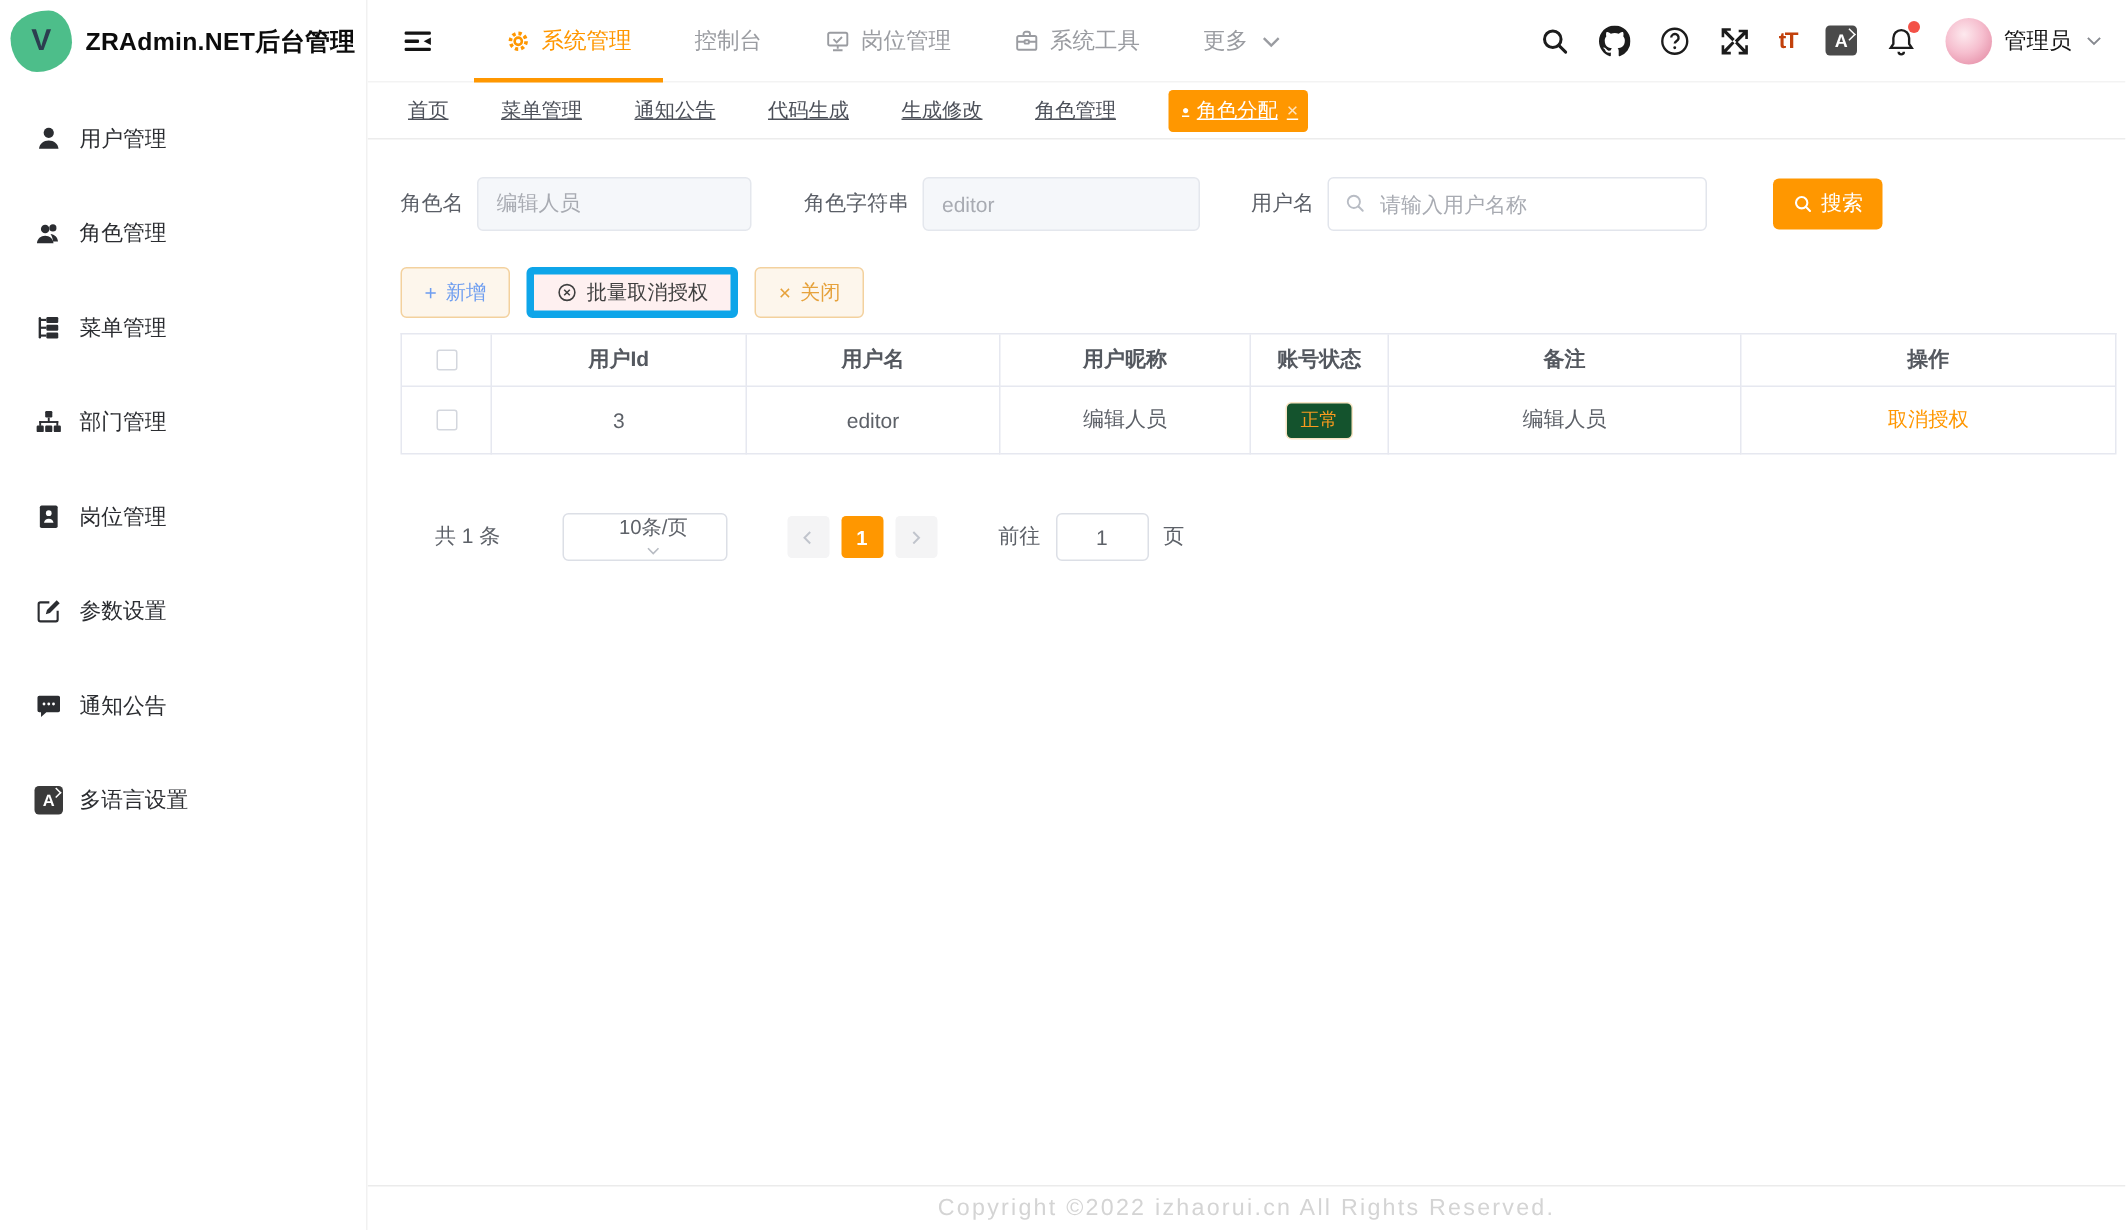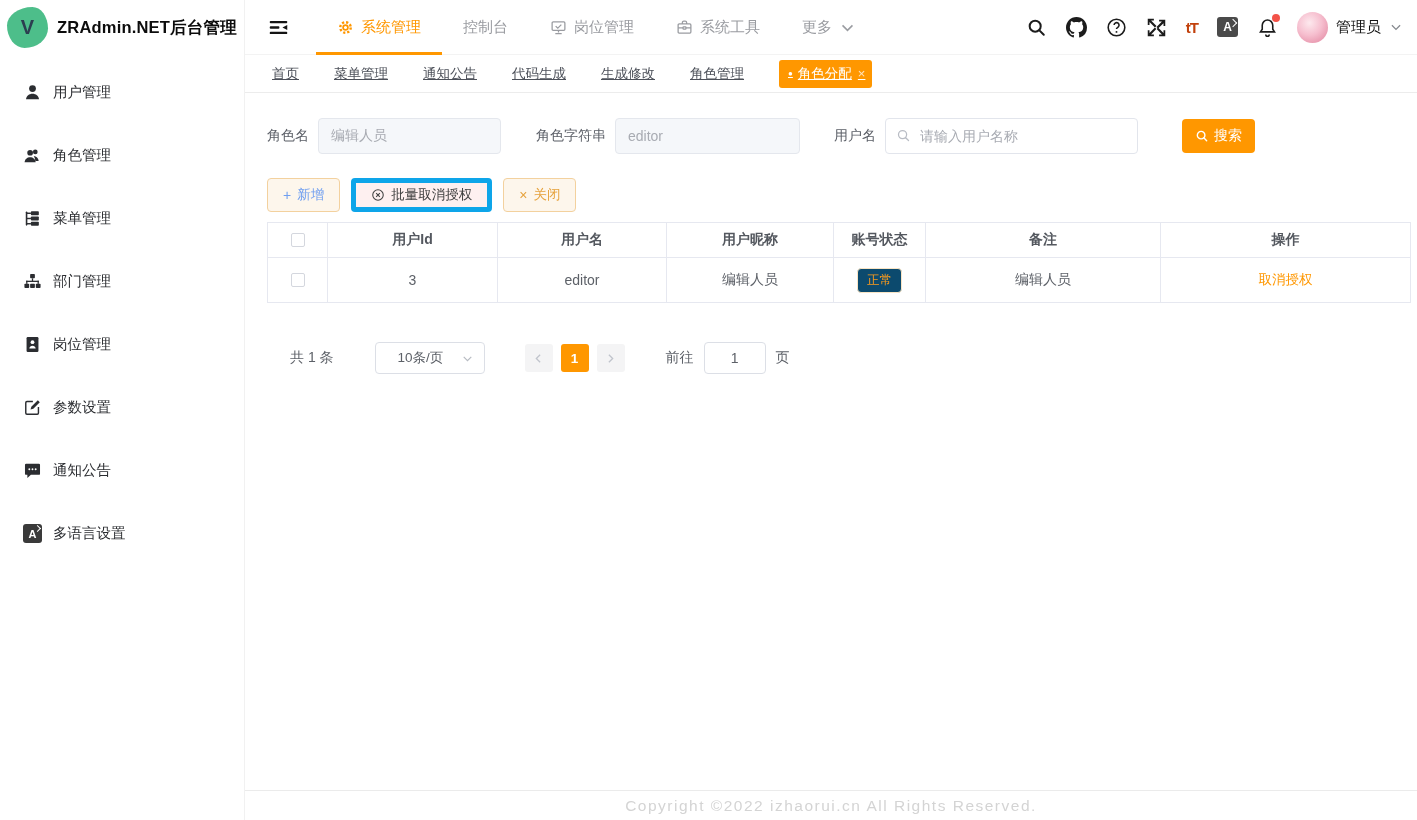--- a/index.html
+++ b/index.html
@@ -77,28 +77,28 @@
 
   
   .table { margin-top:10px; border:1px solid #e6e8f0; border-bottom:none; }
   .t-row { display:grid; grid-template-columns:60px 170px 169px 167px 92px 235px 1fr; }
   .t-cell { border-right:1px solid #e6e8f0; border-bottom:1px solid #e6e8f0; display:flex; align-items:center; justify-content:center;
             font-size:14px; color:#5d6168; }
   .t-cell:last-child { border-right:none; }
   .t-head .t-cell { height:35px; font-weight:bold; color:#54585f; }
   .t-body .t-cell { height:45px; }
   .checkbox { width:14px; height:14px; border:1px solid #d4d7de; border-radius:2px; background:#fff; cursor:pointer; }
-  .tag-normal { background:#0c4a6e; border:1px solid #f8e4c4; color:#fa9a1e; border-radius:4px; font-size:12.5px; padding:3px 9px; }
+  .tag-normal { background:#14532d; border:1px solid #f8e4c4; color:#fa9a1e; border-radius:4px; font-size:12.5px; padding:3px 9px; }
   .link-op { color:#ff9700; font-size:13.5px; cursor:pointer; }
 
   
   .pager { display:flex; align-items:center; margin-top:39px; padding-left:23px; font-size:14px; color:#5d6168;gap:21px; }
   .pg-total { margin-right:20px; }
   .pg-select { width:110px; height:32px; border:1px solid #dcdfe6; border-radius:4px; display:flex; align-items:center;
-               justify-content:space-between; padding:0 10px 0 22px; font-size:13.5px; color:#5d6168; cursor:pointer; }
+               justify-content:space-between; padding:0 10px 0 22px; font-size:13.5px; color:#5d6168; cursor:pointer;flex-direction:column; }
   .pg-select svg, .pg-arrow svg { color:#b7bbc2; }
   .pg-group { display:flex; align-items:center; gap:8px; margin-left:19px; }
   .pg-arrow { width:28px; height:28px; background:#f4f4f5; border-radius:3px; display:flex; align-items:center; justify-content:center; cursor:pointer; }
   .pg-num { width:28px; height:28px; background:#ff9700; border-radius:3px; color:#fff; font-weight:bold; font-size:13.5px;
             display:flex; align-items:center; justify-content:center; cursor:pointer; }
   .pg-goto { display:flex; align-items:center; gap:10px; margin-left:20px; }
   .goto-input { width:62px; height:32px; border:1px solid #dcdfe6; border-radius:4px; text-align:center; font-size:14px; color:#5d6168;
                 font-family:inherit; outline:none; }
 
   

